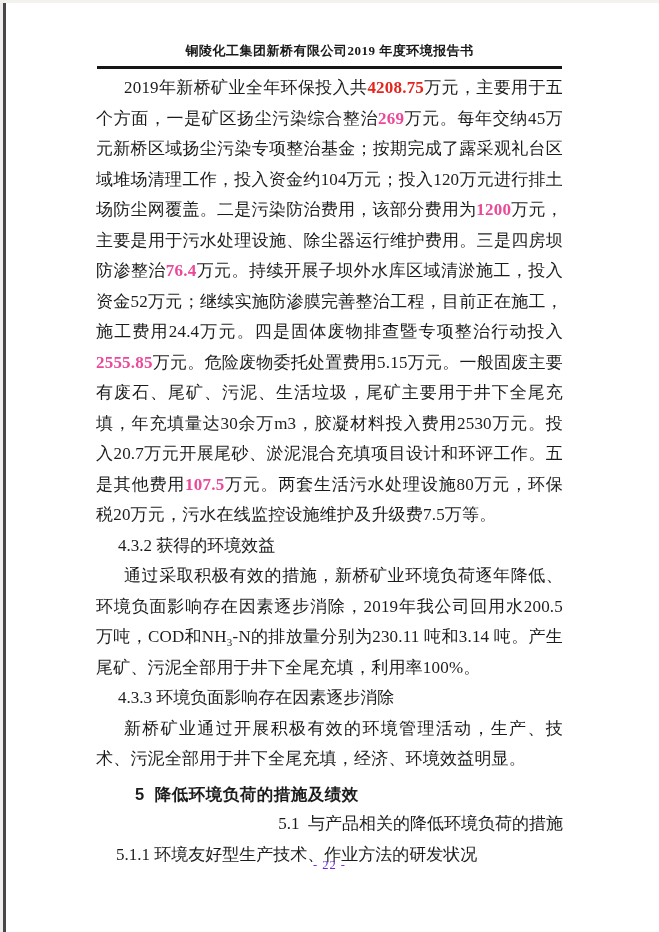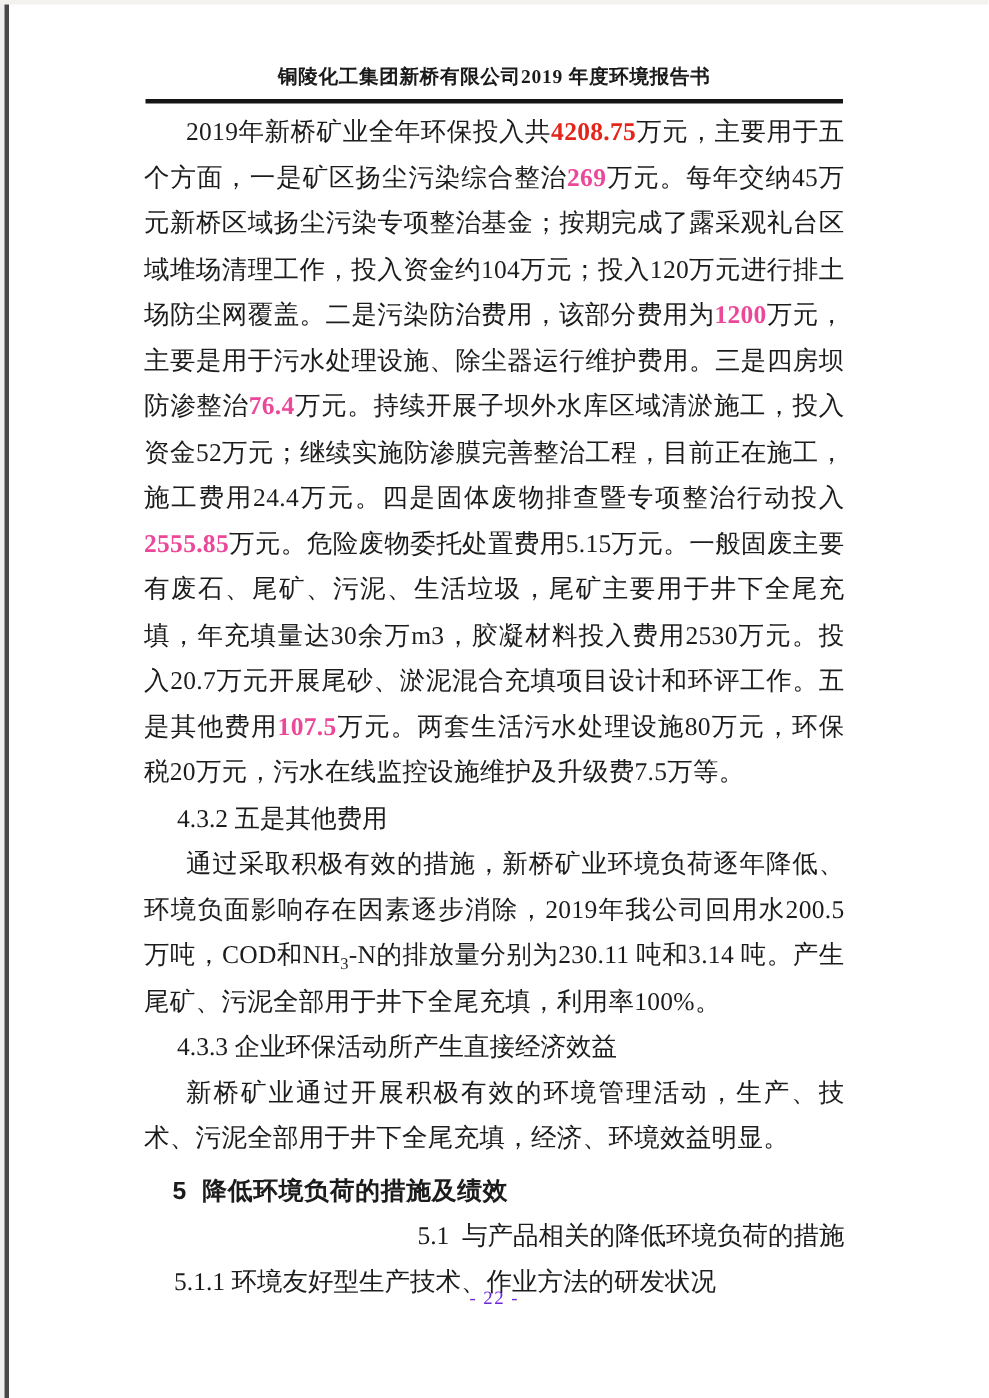--- a/index.html
+++ b/index.html
@@ -28,21 +28,21 @@
 
   .body-flow{position:absolute;left:0;top:73px;width:467px;}
 
   .blk{font-size:17px;line-height:30.5px;color:#1c1c1c;}
   .blk-para{
     text-align:justify;text-justify:inter-ideograph;
     text-indent:28px;letter-spacing:.2px;
   }
   .blk-h3{margin-left:22px;white-space:pre-wrap;}
   .blk-h1{
-    margin-left:19px;margin-top:4px;font-weight:bold;
+    margin-left:39px;margin-top:4px;font-weight:bold;
     font-family:"Liberation Sans","DejaVu Sans",sans-serif;
     font-size:16.5px;white-space:pre-wrap;letter-spacing:.5px;
   }
   .blk-h2{margin-left:23px;white-space:pre-wrap;text-align:right;}
   .blk-h2b{margin-left:20px;white-space:pre-wrap;}
 
   .seg-bold{font-weight:bold;color:#ec4899;}
   .seg-redbold{font-weight:bold;}
   .seg-sub{font-size:11px;vertical-align:-4px;line-height:0;}
 
@@ -57,23 +57,23 @@
 <div class="edge-left-light"></div>
 <div class="edge-left-dark"></div>
 <div class="edge-top"></div>
 
 <div class="doc">
   <div class="page-header">铜陵化工集团新桥有限公司2019 年度环境报告书</div>
   <div class="header-rule"></div>
 
   <div class="body-flow" id="body-flow">
       <div class="blk blk-para"><span>2019年新桥矿业全年环保投入共</span><span class="seg-redbold" style="color: rgb(227, 37, 28);">4208.75</span><span>万元，主要用于五个方面，一是矿区扬尘污染综合整治</span><span class="seg-bold">269</span><span>万元。每年交纳45万元新桥区域扬尘污染专项整治基金；按期完成了露采观礼台区域堆场清理工作，投入资金约104万元；投入120万元进行排土场防尘网覆盖。二是污染防治费用，该部分费用为</span><span class="seg-bold">1200</span><span>万元，主要是用于污水处理设施、除尘器运行维护费用。三是四房坝防渗整治</span><span class="seg-bold">76.4</span><span>万元。持续开展子坝外水库区域清淤施工，投入资金52万元；继续实施防渗膜完善整治工程，目前正在施工，施工费用24.4万元。四是固体废物排查暨专项整治行动投入</span><span class="seg-bold">2555.85</span><span>万元。危险废物委托处置费用5.15万元。一般固废主要有废石、尾矿、污泥、生活垃圾，尾矿主要用于井下全尾充填，年充填量达30余万m3，胶凝材料投入费用2530万元。投入20.7万元开展尾砂、淤泥混合充填项目设计和环评工作。五是其他费用</span><span class="seg-bold">107.5</span><span>万元。两套生活污水处理设施80万元，环保税20万元，污水在线监控设施维护及升级费7.5万等。</span></div>
-      <div class="blk blk-h3"><span>4.3.2 五是其他费用</span></div>
+      <div class="blk blk-h3"><span>4.3.2 获得的环境效益</span></div>
       <div class="blk blk-para"><span>通过采取积极有效的措施，新桥矿业环境负荷逐年降低、环境负面影响存在因素逐步消除，2019年我公司回用水200.5万吨，COD和NH</span><span class="seg-sub">3</span><span>-N的排放量分别为230.11 吨和3.14 吨。产生尾矿、污泥全部用于井下全尾充填，利用率100%。</span></div>
-      <div class="blk blk-h3"><span>4.3.3 企业环保活动所产生直接经济效益</span></div>
+      <div class="blk blk-h3"><span>4.3.3 环境负面影响存在因素逐步消除</span></div>
       <div class="blk blk-para"><span>新桥矿业通过开展积极有效的环境管理活动，生产、技术、污泥全部用于井下全尾充填，经济、环境效益明显。</span></div>
       <div class="blk blk-h1"><span>5  降低环境负荷的措施及绩效</span></div>
       <div class="blk blk-h2"><span>5.1  与产品相关的降低环境负荷的措施</span></div>
       <div class="blk blk-h2b"><span>5.1.1 环境友好型生产技术、作业方法的研发状况</span></div>
     </div>
 
   <div class="page-footer">- 22 -</div>
 </div>
 
 </body></html>

